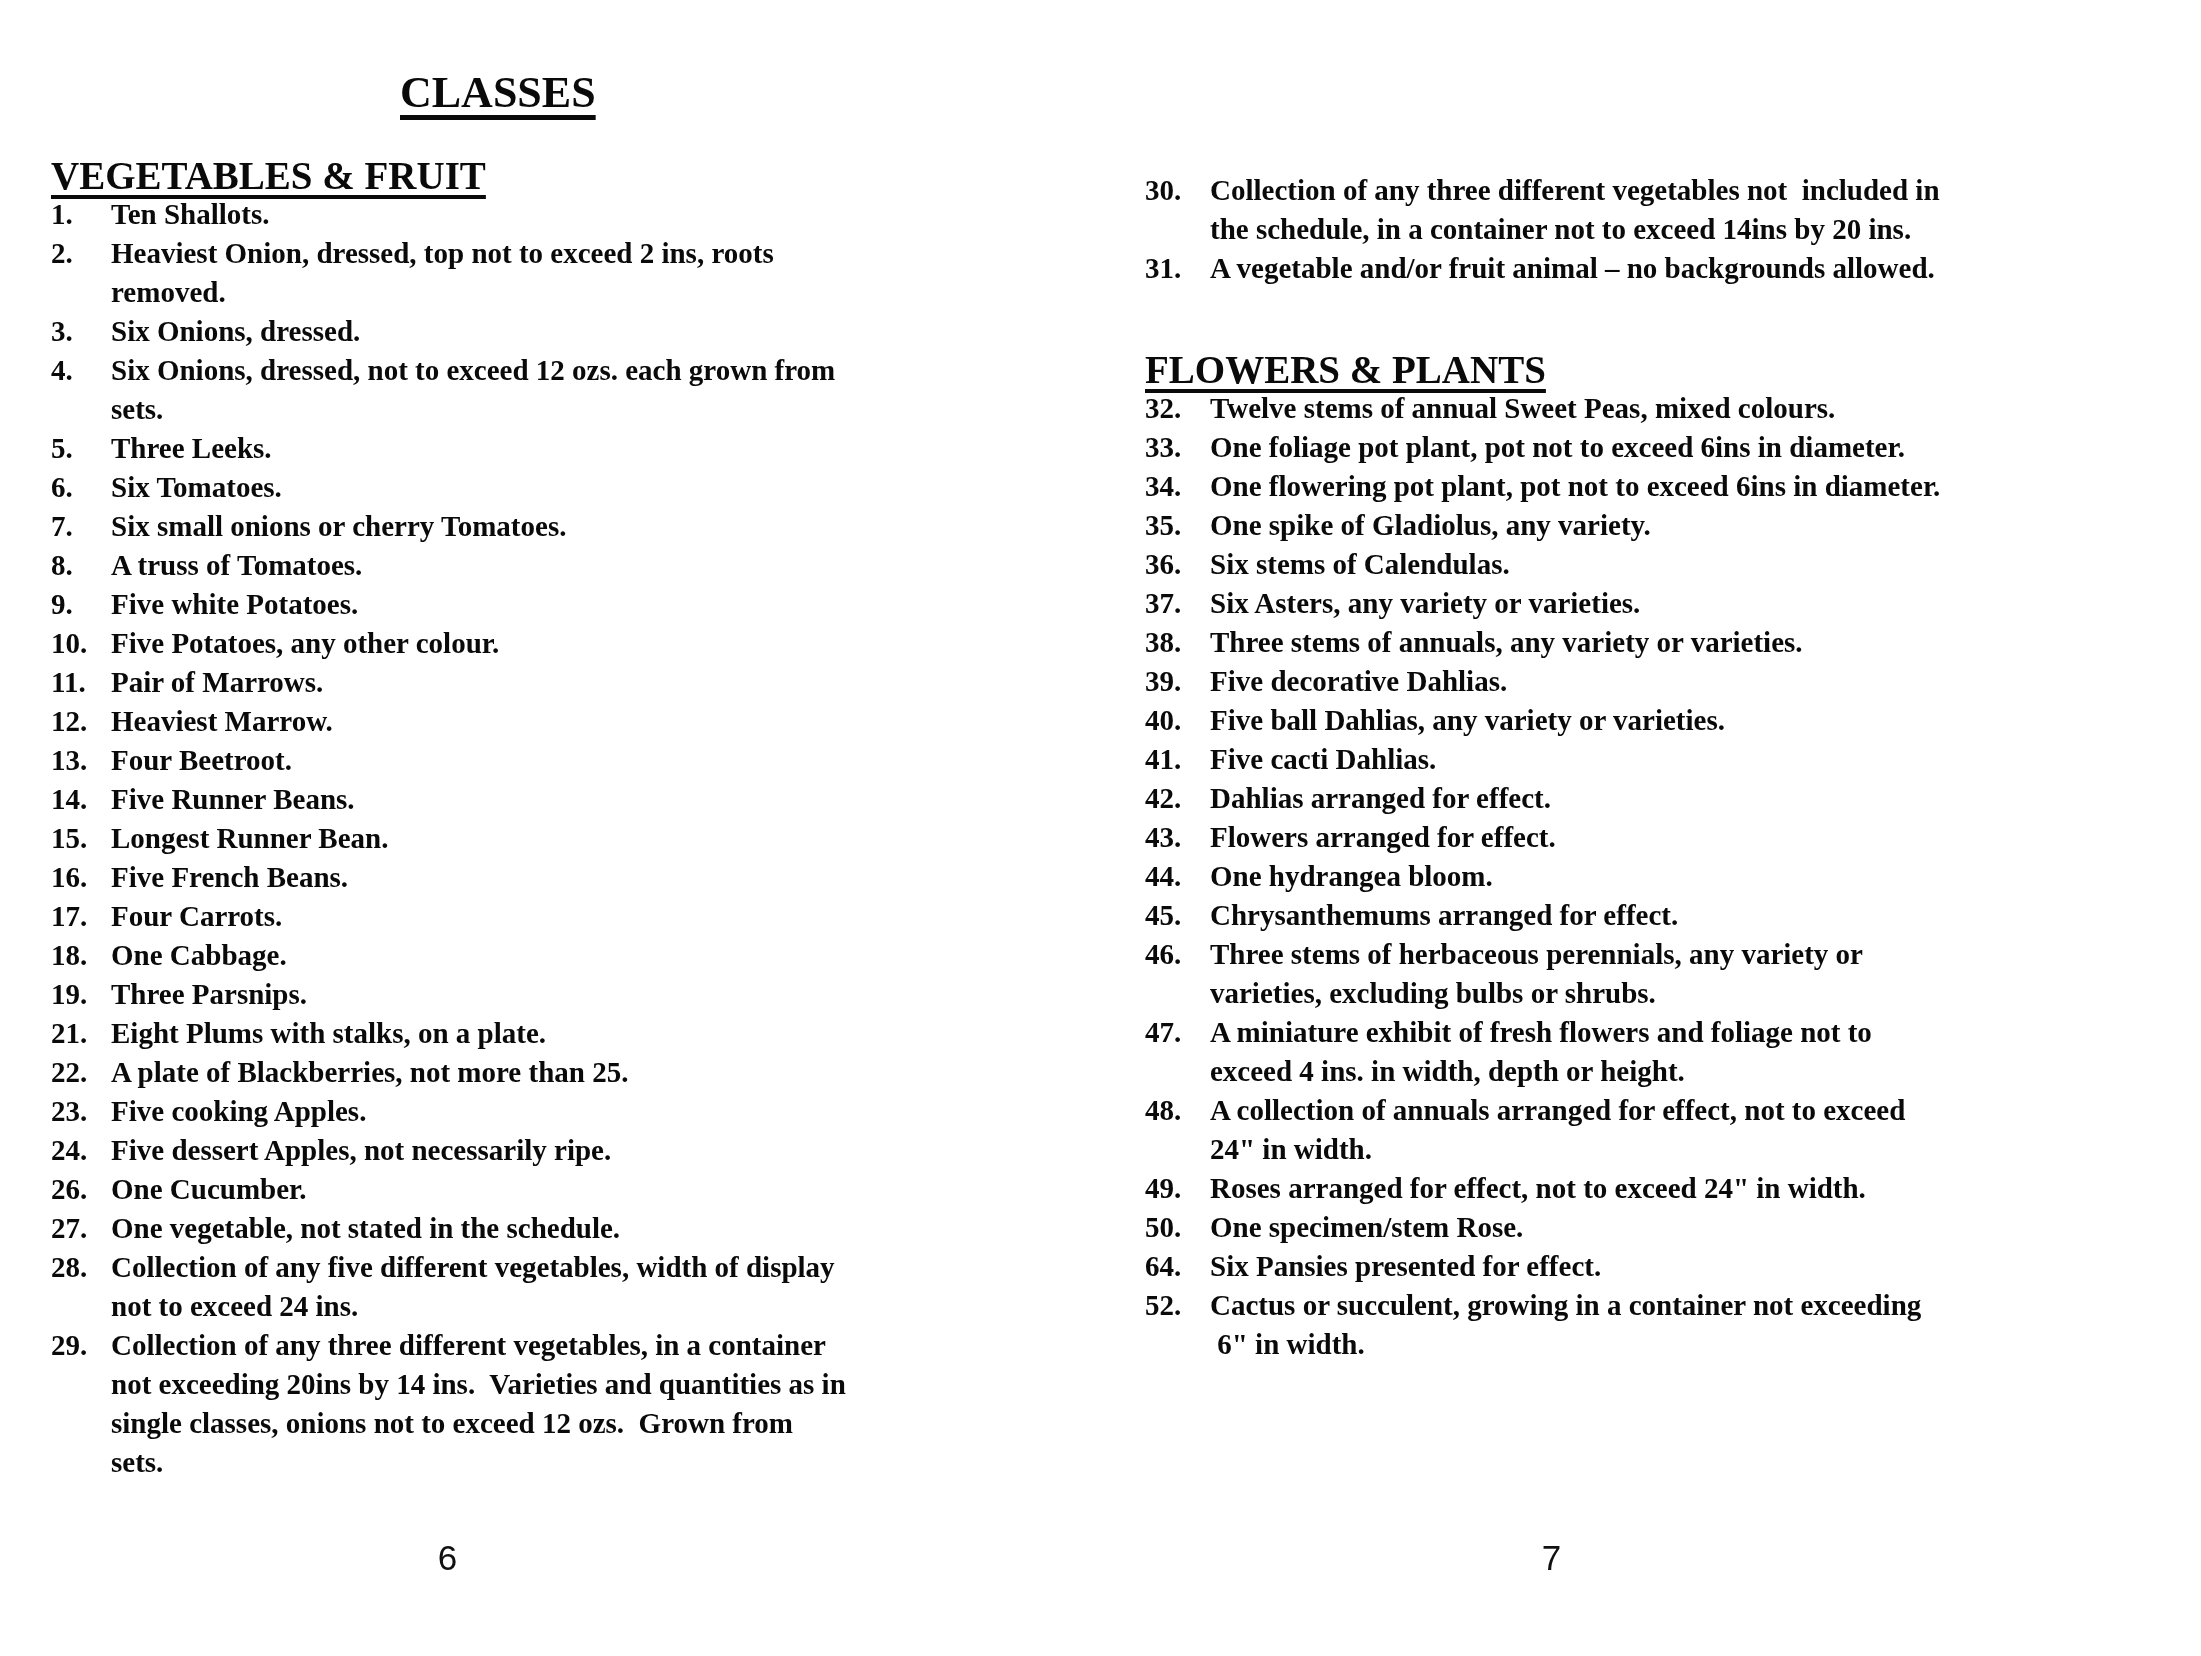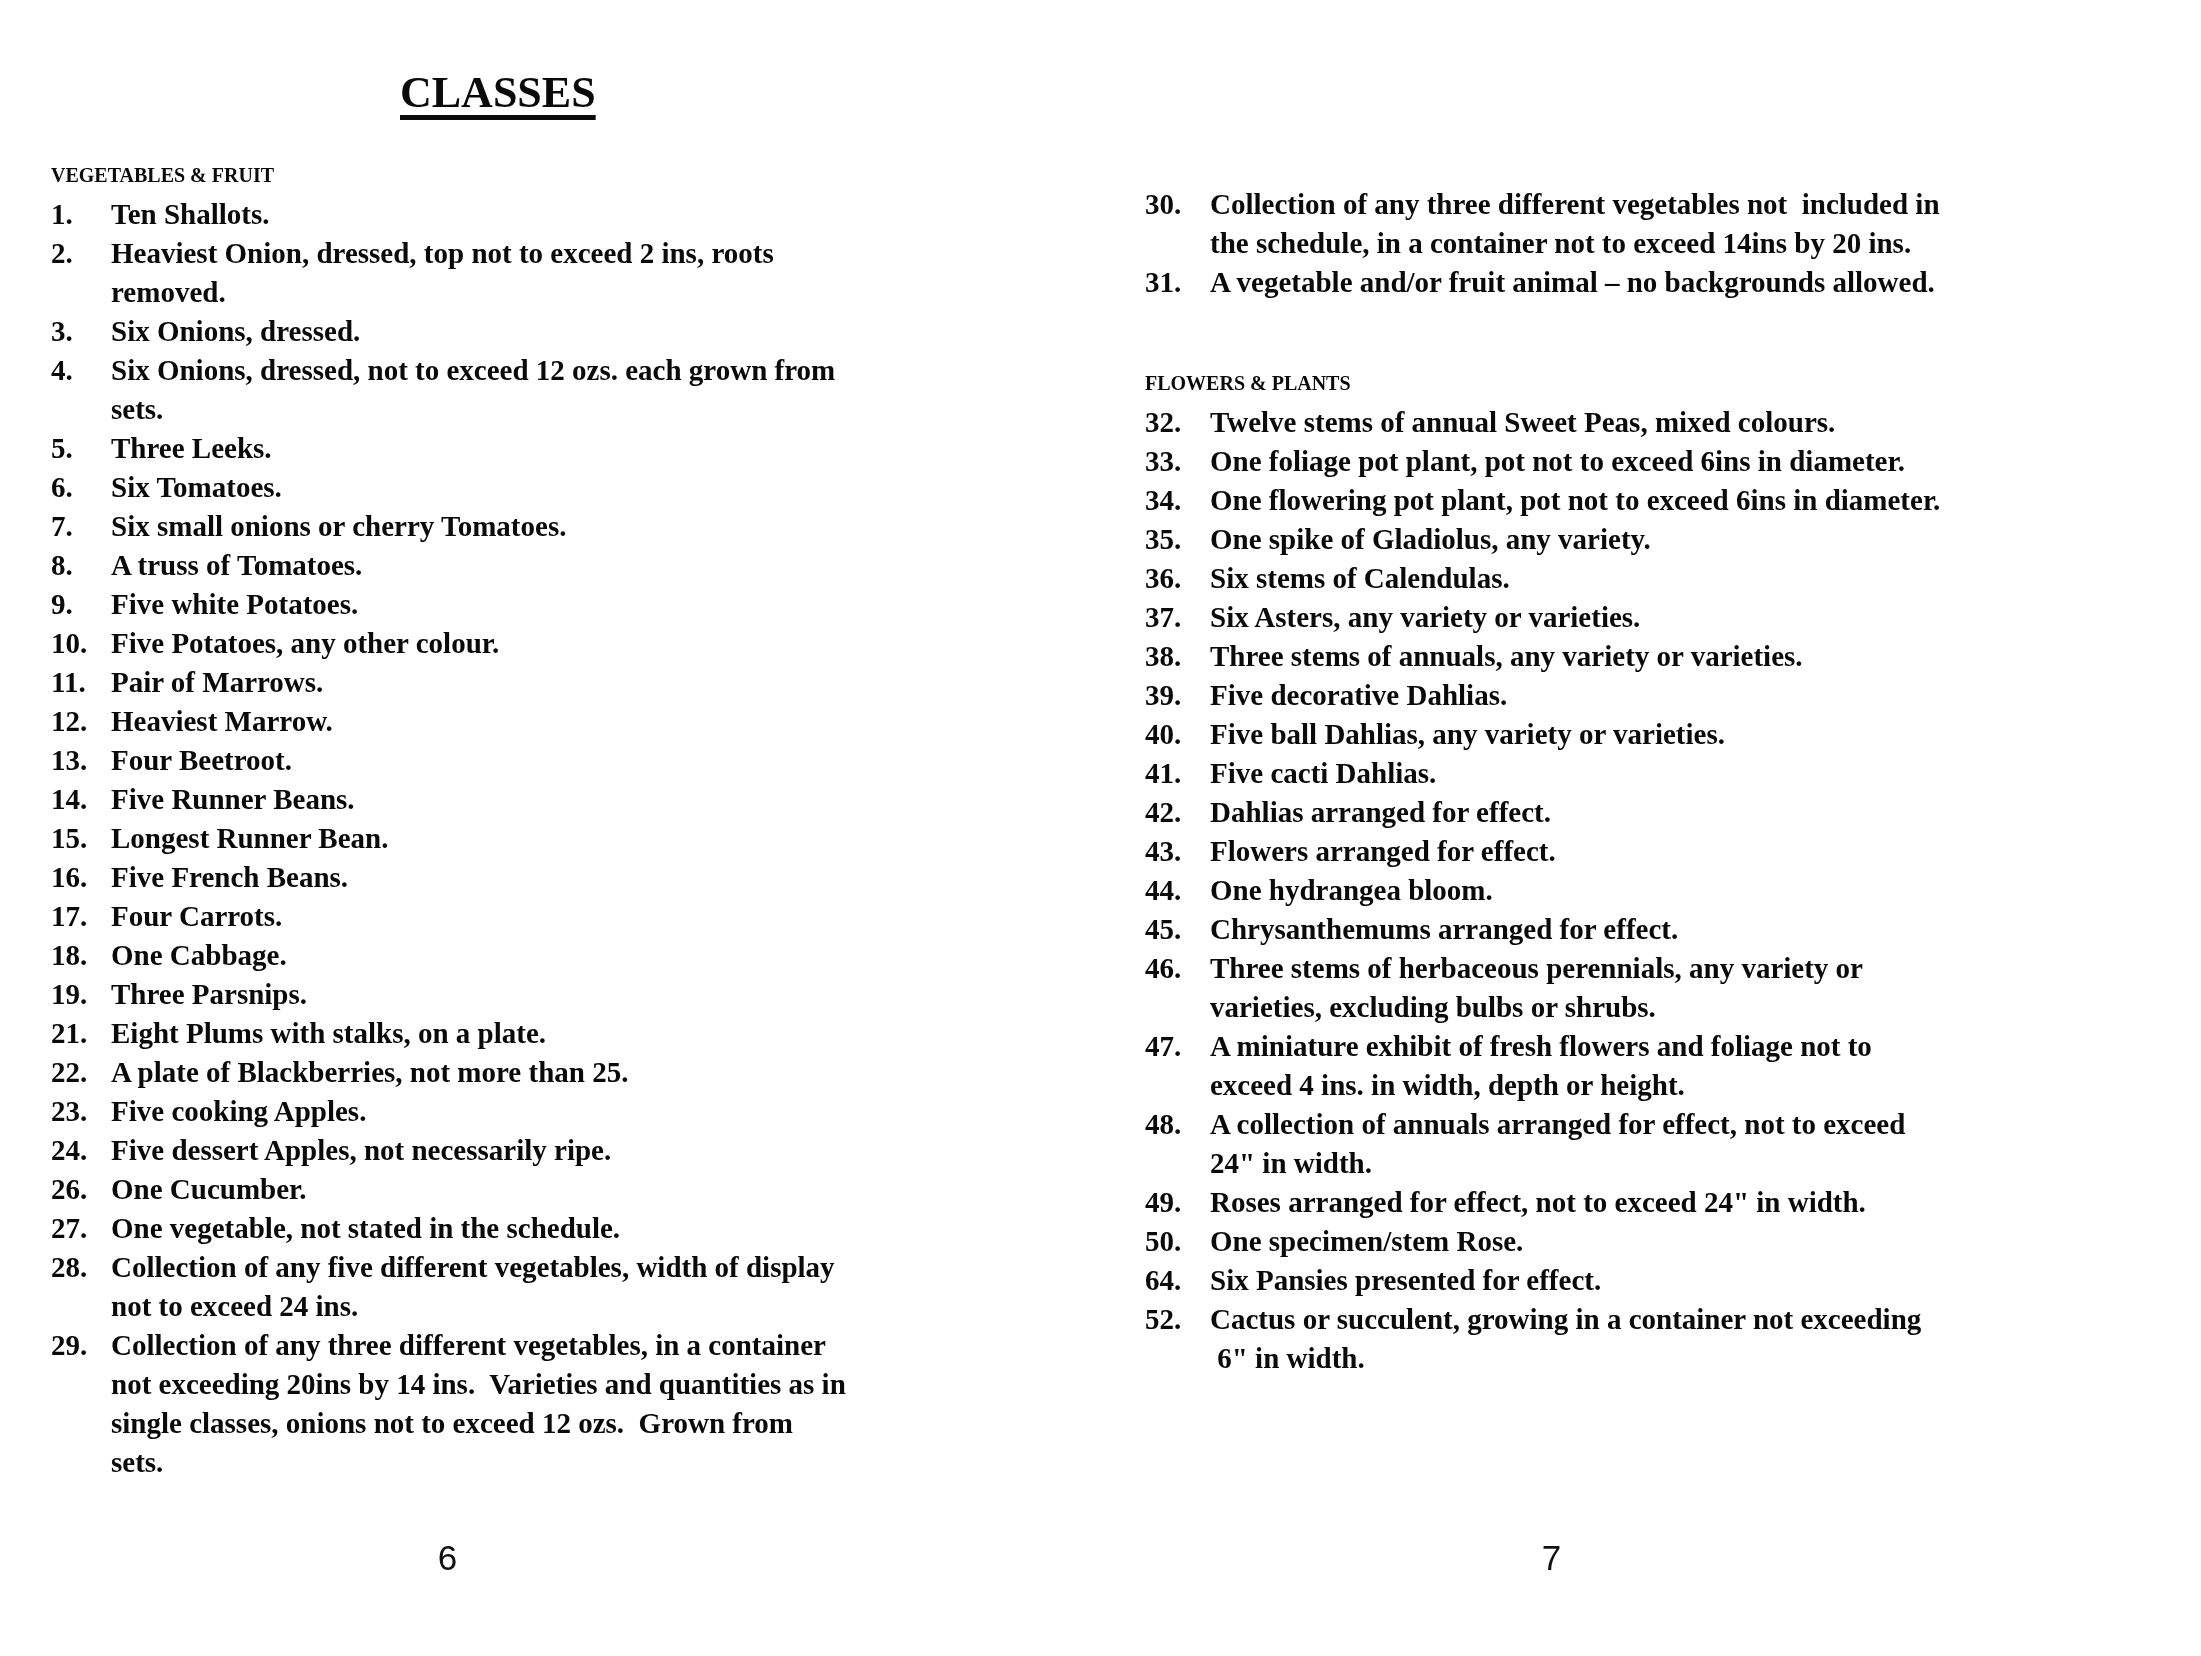--- a/index.html
+++ b/index.html
@@ -22,23 +22,24 @@
     text-decoration: underline;
     text-decoration-thickness: 4.5px;
     text-underline-offset: 8.2px;
   }
   .col {
     position: absolute;
     font-size: 29px;
     line-height: 39px;
   }
   .col-left  { left: 51px;   top: 156px; width: 1000px; }
-  .col-right { left: 1145px; top: 185px; width: 982px; }
+  .col-right { left: 1145px; top: 171px; width: 982px; }
   .section-heading {
-    font-size: 20px;
+    font-size: 39px;
+    text-decoration: underline;
     text-decoration-thickness: 3.6px;
     text-underline-offset: 6.4px;
   }
   .heading-gap { margin-top: 62px; }
   .item { display: flex; align-items: flex-start; }
   .item .num { flex: 0 0 60px; }
   .col-right .item .num { flex: 0 0 65px; }
   .item .txt { flex: 1; white-space: pre-wrap; }
   .pagenum {
     position: absolute;

